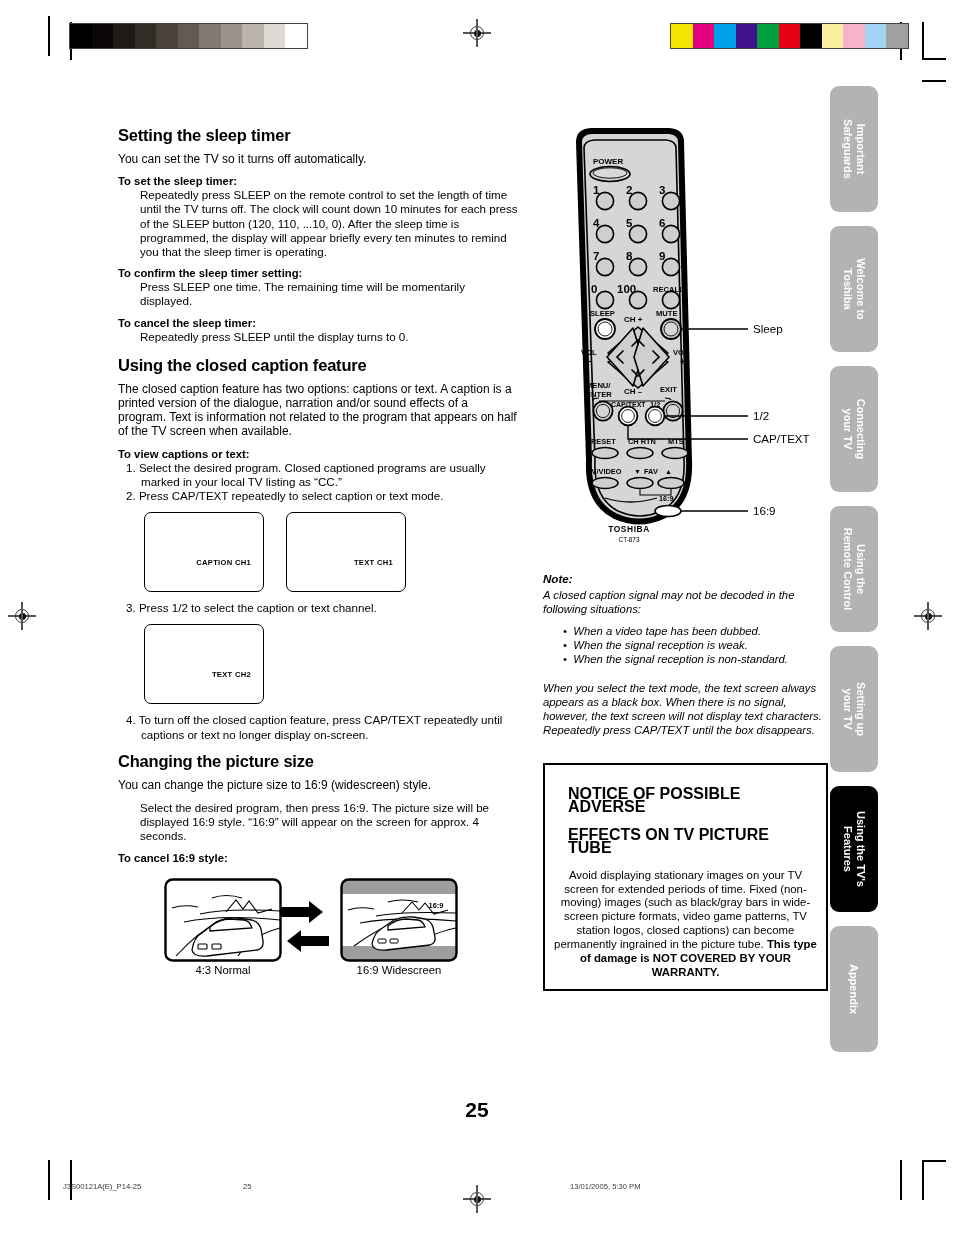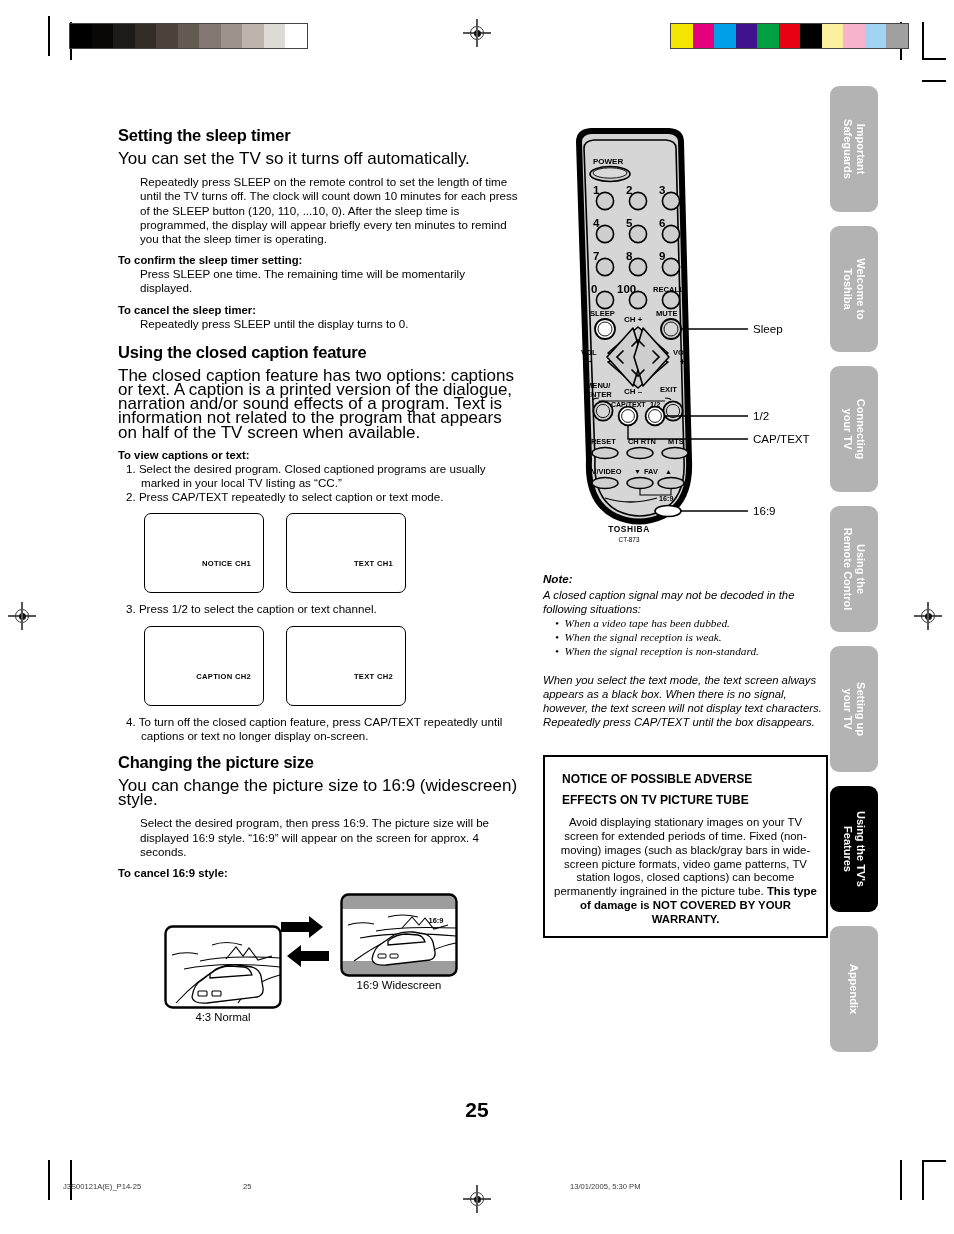--- a/index.html
+++ b/index.html
@@ -32,21 +32,21 @@
 
   
   .page { position:absolute; left:0; top:0; width:954px; height:1234px; }
 
   .col-left  { position:absolute; left:118px; top:126px; width:400px; }
   .col-right { position:absolute; left:543px; top:126px; width:285px; }
 
   h1.section {
     font-size:16.5px; font-weight:bold; margin:0 0 7px 0; letter-spacing:-0.2px;
   }
-  p.lead { font-size:17px; line-height:14.2px; margin:0 0 9px 0; }
+  p.lead { font-size:12px; line-height:14.2px; margin:0 0 9px 0; }
   .sub { font-size:11.3px; font-weight:bold; margin:0 0 1px 0; }
   .indent { margin:0 0 8px 22px; font-size:11.6px; line-height:14.2px; }
   ol.steps { margin:0 0 0 0; padding:0; list-style:none; }
   ol.steps li {
     font-size:11.6px; line-height:14.2px; margin:0 0 0 8px;
     padding-left:15px; text-indent:-15px;
   }
 
   
   .tvrow { display:flex; gap:22px; margin:9px 0 9px 26px; }
@@ -64,32 +64,32 @@
   .screen { position:absolute; top:0; }
   .screen .cap {
     position:absolute; left:0; width:100%; top:86px;
     text-align:center; font-size:11.3px;
   }
   .arrows { position:absolute; left:137px; top:22px; width:52px; }
 
   
   .note-h { font-size:11.6px; font-weight:bold; font-style:italic; margin:0 0 3px 0; }
   .note-p { font-size:11.3px; line-height:14px; font-style:italic; margin:0 0 0 0; }
-  ul.note-list { margin:0; padding:0; list-style:none;font-family:Liberation Serif, serif; }
+  ul.note-list { margin:8px; padding:0; list-style:none; }
   ul.note-list li {
     font-size:11.3px; line-height:14px; font-style:italic;
     margin-left:12px; padding-left:11px; text-indent:-11px;
   }
   ul.note-list li:before { content:"\2022\00a0\00a0"; }
 
   
   .notice {
     border:2.2px solid #000; padding:8px 9px 9px 9px; margin-top:26px;
   }
-  .notice h4 { font-size:12px; font-weight:bold; margin:8px; line-height:13.4px; }
+  .notice h4 { font-size:16px; font-weight:bold; margin:14px; line-height:13.4px; }
   .notice p { font-size:11.4px; line-height:13.9px; margin:0;text-align:center; }
   .notice b { font-weight:bold; }
 
   
   .tabs { position:absolute; left:830px; top:86px; width:48px; }
   .tab {
     width:48px; border-radius:9px; background:#b3b3b3; color:#fff;
     margin-bottom:14px; position:relative;
   }
   .tab.active { background:#000; color:#fff; }
@@ -168,73 +168,71 @@
     <em></em>
   </div>
 
 <div class="page">
 
   <div class="col-left">
 
     <h1 class="section">Setting the sleep timer</h1>
     <p class="lead">You can set the TV so it turns off automatically.</p>
 
+    <div class="sub">To set the sleep timer:</div>
     <div class="indent">Repeatedly press SLEEP on the remote control to set the length of time until the TV turns off. The clock will count down 10 minutes for each press of the SLEEP button (120, 110, ...10, 0). After the sleep time is programmed, the display will appear briefly every ten minutes to remind you that the sleep timer is operating.</div>
 
     <div class="sub">To confirm the sleep timer setting:</div>
     <div class="indent">Press SLEEP one time. The remaining time will be momentarily displayed.</div>
 
     <div class="sub">To cancel the sleep timer:</div>
     <div class="indent">Repeatedly press SLEEP until the display turns to 0.</div>
 
     <h1 class="section" style="margin-top:12px;">Using the closed caption feature</h1>
     <p class="lead">The closed caption feature has two options: captions or text. A caption is a printed version of the dialogue, narration and/or sound effects of a program. Text is information not related to the program that appears on half of the TV screen when available.</p>
 
     <div class="sub">To view captions or text:</div>
     <ol class="steps">
       <li>1. Select the desired program. Closed captioned programs are usually marked in your local TV listing as “CC.”</li>
       <li>2. Press CAP/TEXT repeatedly to select caption or text mode.</li>
     </ol>
 
     <div class="tvrow">
       <div class="tvbox">
-        <span>NOTICE CH1</span>
+        <span>CAPTION CH1</span>
       </div>
       <div class="tvbox">
         <span>TEXT CH1</span>
       </div>
     </div>
 
     <ol class="steps">
       <li>3. Press 1/2 to select the caption or text channel.</li>
     </ol>
 
     <div class="tvrow">
       <div class="tvbox">
-        <span>CAPTION CH2</span>
-      </div>
-      <div class="tvbox">
         <span>TEXT CH2</span>
       </div>
     </div>
 
     <ol class="steps" style="margin-bottom:10px;">
       <li>4. To turn off the closed caption feature, press CAP/TEXT repeatedly until captions or text no longer display on-screen.</li>
     </ol>
 
     <h1 class="section" style="margin-top:0;">Changing the picture size</h1>
     <p class="lead">You can change the picture size to 16:9 (widescreen) style.</p>
 
     <div class="indent">Select the desired program, then press 16:9. The picture size will be displayed 16:9 style. “16:9” will appear on the screen for approx. 4 seconds.</div>
 
     <div class="sub">To cancel 16:9 style:</div>
 
     <div class="picrow">
 
-      <div class="screen" style="left:22px;margin-top:32px;">
+      <div class="screen" style="left:22px;">
         <svg width="118" height="84" viewBox="0 0 118 84">
           <rect x="1.5" y="1.5" width="115" height="81" rx="7" fill="#fff" stroke="#000" stroke-width="2.4"></rect>
           <g stroke="#000" stroke-width="1.1" fill="none">
             <path d="M8 30 Q20 26 34 29"></path>
             <path d="M48 20 Q62 15 78 20"></path>
             <path d="M62 34 l10 -12 l7 9 l6 -8 l9 12 l14 -4"></path>
             <path d="M36 36 Q62 30 116 33"></path>
             <path d="M20 44 Q58 36 116 42"></path>
             <path d="M12 78 Q34 54 54 44"></path>
             <path d="M74 78 Q86 58 116 50"></path>

